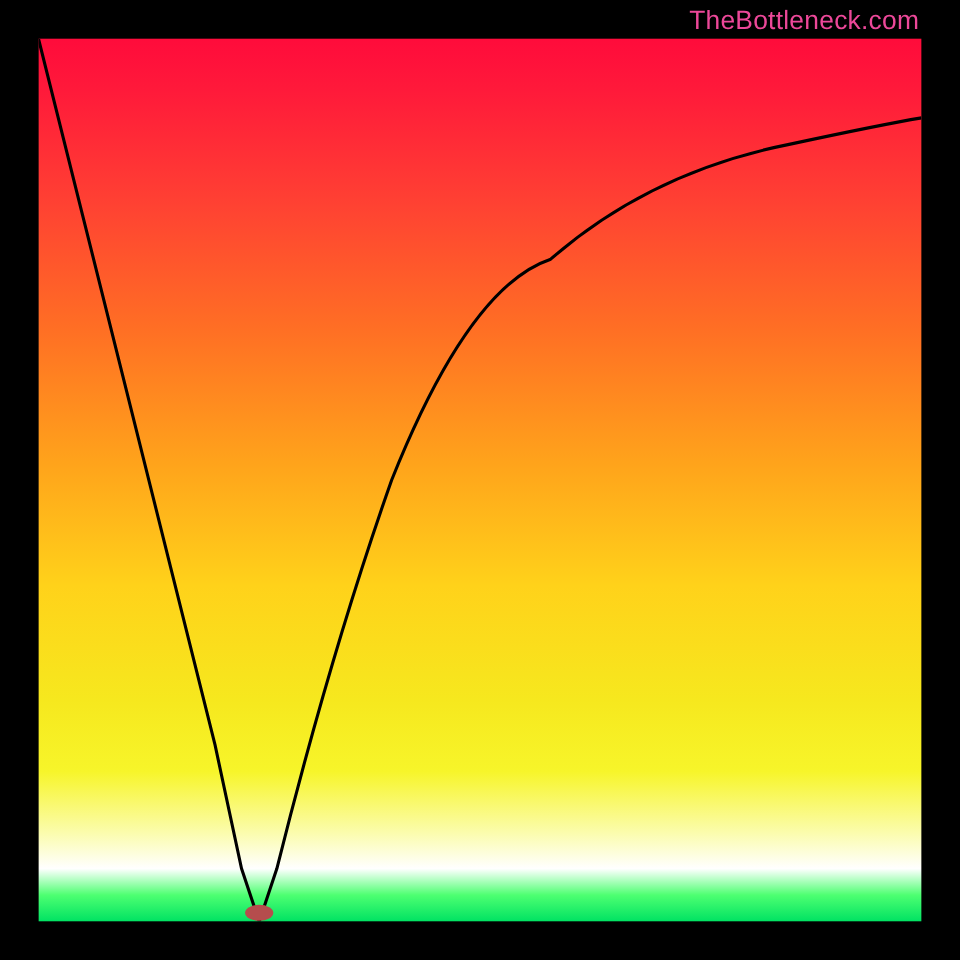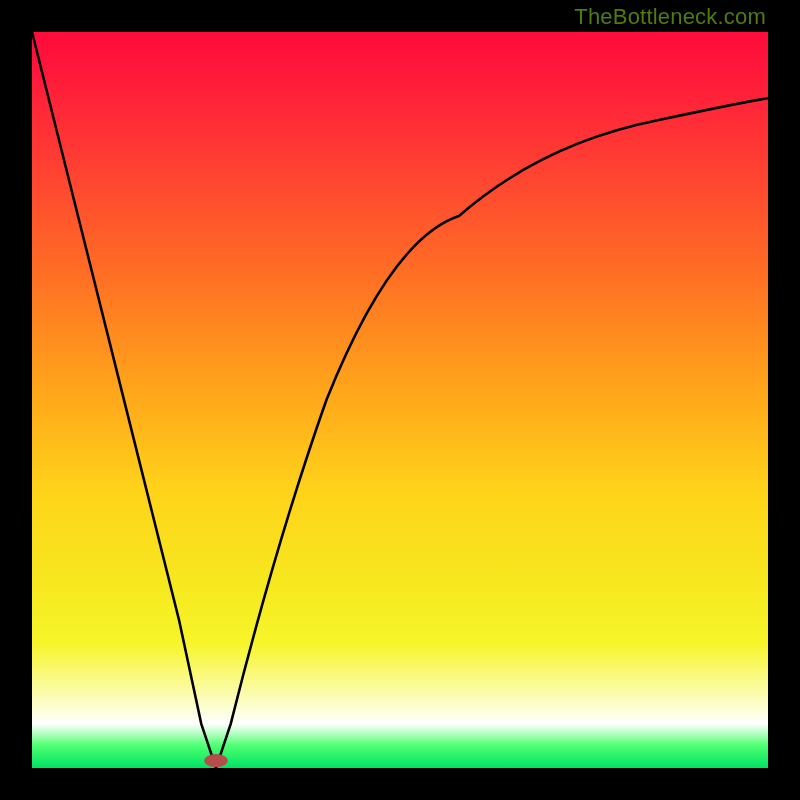--- a/index.html
+++ b/index.html
@@ -46,21 +46,21 @@
   }
   .curve-svg {
     position: absolute;
     inset: 0;
   }
   .watermark {
     position: absolute;
     top: 4px;
     right: 34px;
     font-size: 22px;
-    color: #4d7c0f;
+    color: #ec4899;
     letter-spacing: 0.2px;
     font-weight: 500;
   }
 </style>
 </head>
 <body>
 
 <div class="frame">
 
   <div class="watermark">TheBottleneck.com</div>

